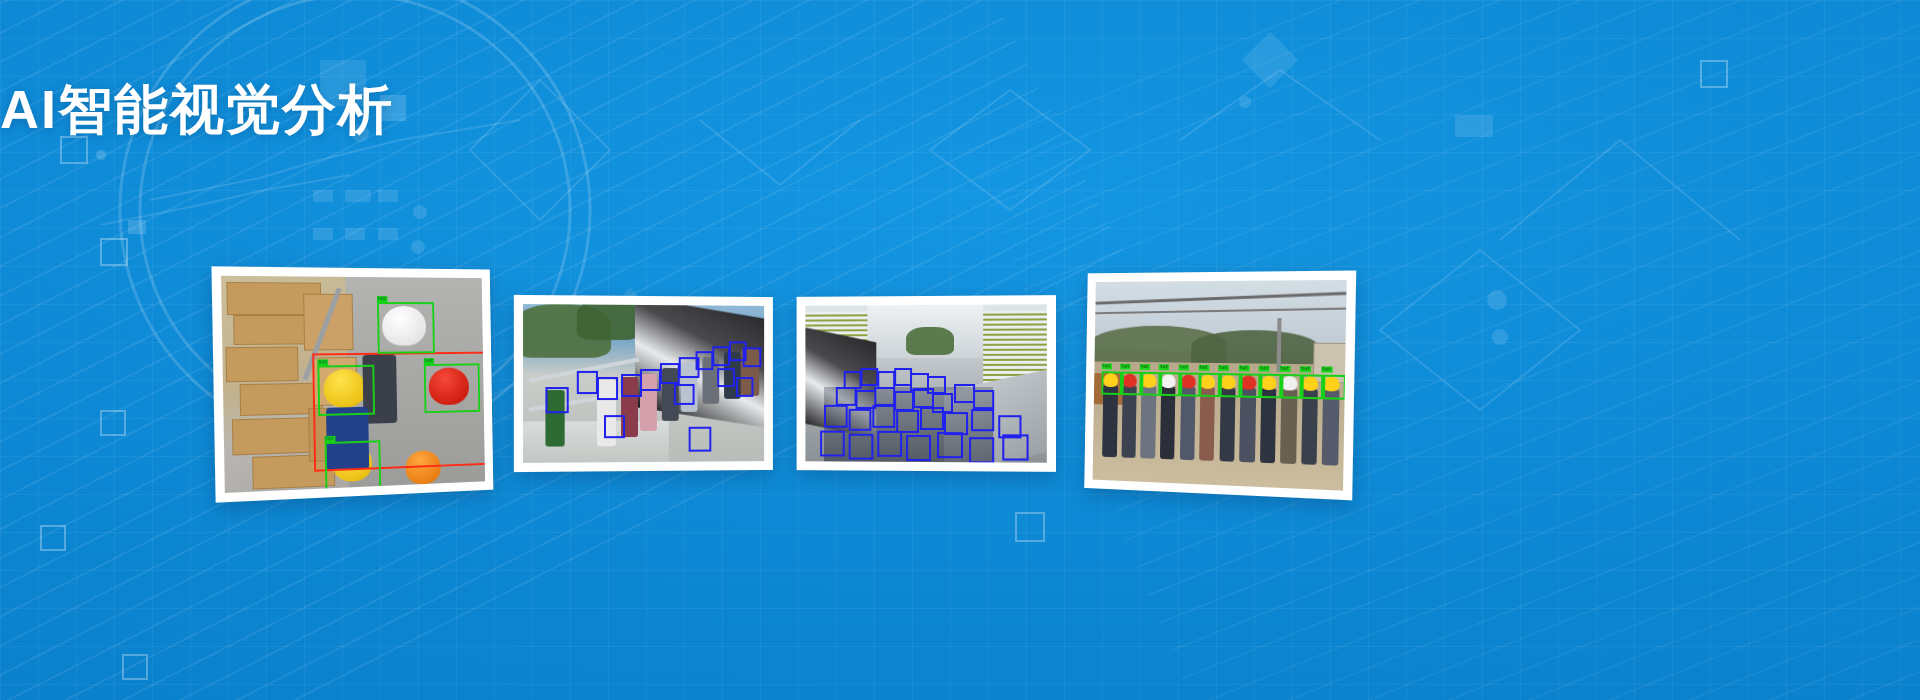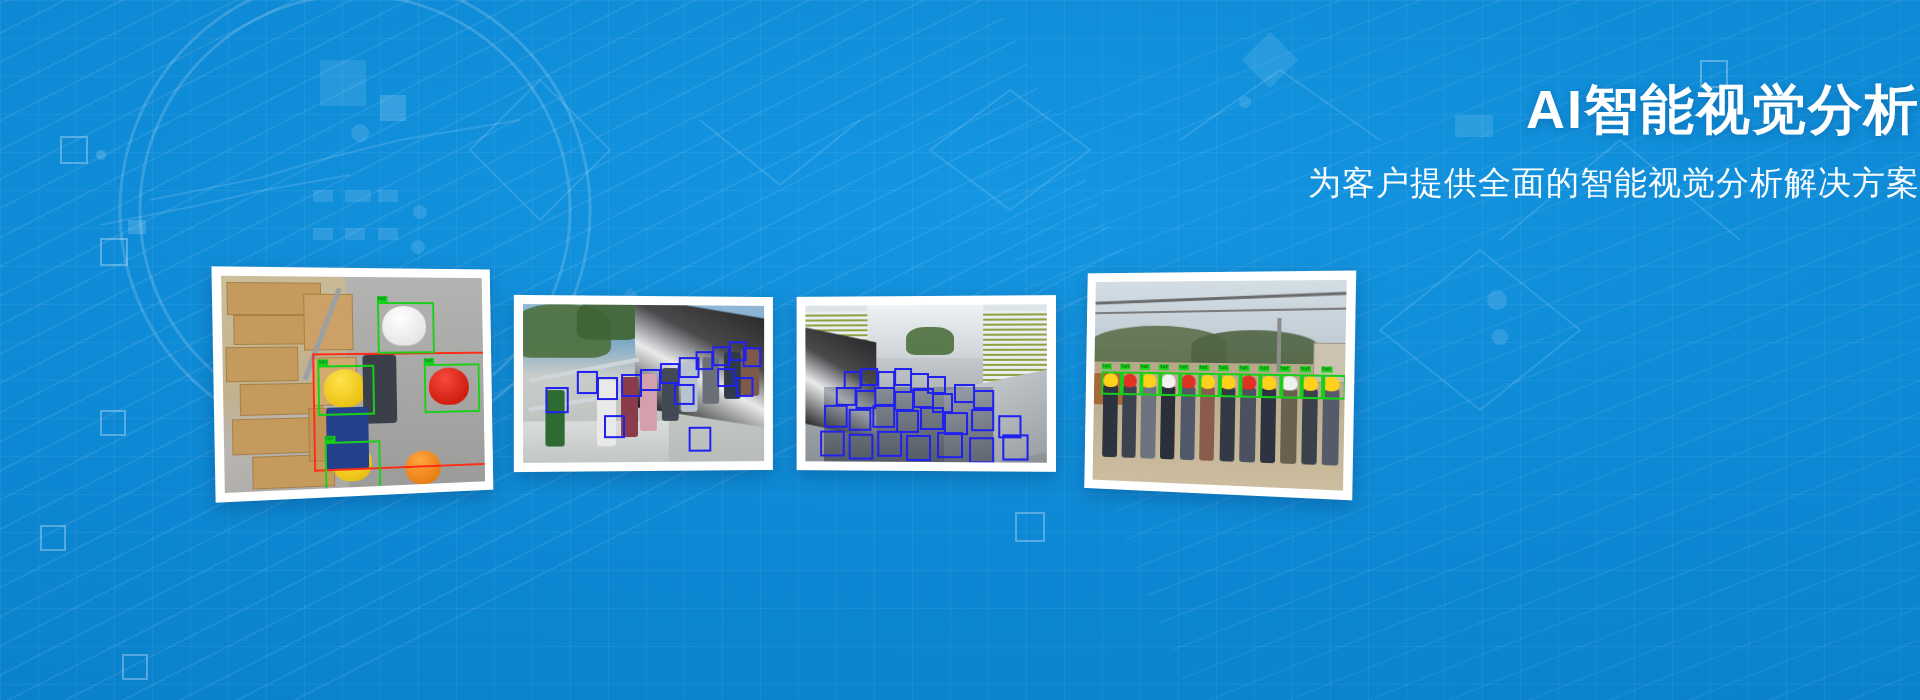--- a/index.html
+++ b/index.html
@@ -38,21 +38,21 @@
       rgba(255,255,255,.07) 0px, rgba(255,255,255,.07) 2px,
       rgba(255,255,255,0) 2px, rgba(255,255,255,0) 30px);
     opacity:.7;
   }
   .arcs{position:absolute;left:0;top:0;width:1920px;height:700px;}
   .sq{position:absolute;border:2px solid rgba(255,255,255,.30);}
   .sqf{position:absolute;background:rgba(255,255,255,.16);}
   .dot{position:absolute;border-radius:50%;background:rgba(255,255,255,.18);}
 
   
-  .titles{position:absolute;left:0;right:0;top:82px;text-align:right;z-index:5;}
+  .titles{position:absolute;left:0;right:0;top:82px;text-align:left;z-index:5;}
   .title{
     color:#ffffff;font-size:54px;font-weight:bold;letter-spacing:2px;
     line-height:1;margin:0;text-shadow:0 2px 10px rgba(0,40,80,.25);
   }
   .subtitle{
     color:#ffffff;font-size:33px;font-weight:normal;letter-spacing:1px;
     margin:30px 0 0 0;line-height:1;opacity:.98;
   }
 
   
@@ -155,21 +155,20 @@
   <div class="sq" style="left:40px;top:525px;width:22px;height:22px;"></div>
   <div class="sq" style="left:122px;top:654px;width:22px;height:22px;"></div>
   <div class="sq" style="left:1015px;top:512px;width:26px;height:26px;"></div>
   <div class="sq" style="left:1700px;top:60px;width:24px;height:24px;"></div>
   <div class="sqf" style="left:128px;top:220px;width:18px;height:14px;"></div>
   <div class="sqf" style="left:380px;top:95px;width:26px;height:26px;"></div>
   <div class="dot" style="left:96px;top:150px;width:10px;height:10px;"></div>
 
   <div class="titles">
     <h1 class="title">AI智能视觉分析</h1>
-    <p class="subtitle">为客户提供全面的智能视觉分析解决方案</p>
   </div>
 
   <div class="strip">
 
     <div class="card" id="card1">
       <div class="photo">
         <div class="scene s1">
           <div class="floor" style="left:46%;top:0;right:0;bottom:0;background:linear-gradient(180deg,#b3b3b1,#9c9c9a);"></div>
           <div class="box" style="left:2%;top:3%;width:34%;height:14%;"></div>
           <div class="box" style="left:4%;top:18%;width:30%;height:13%;"></div>

